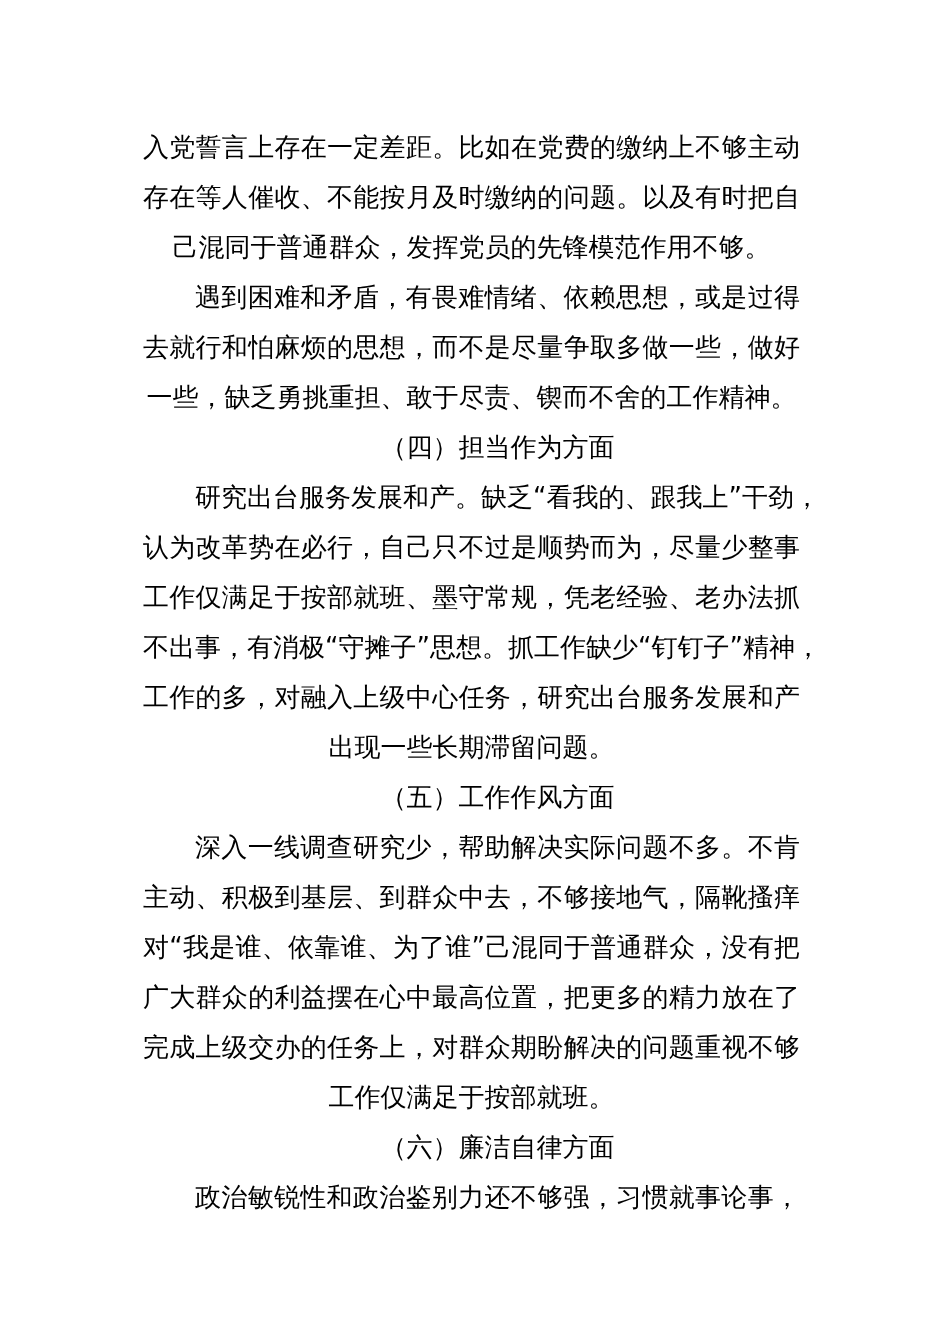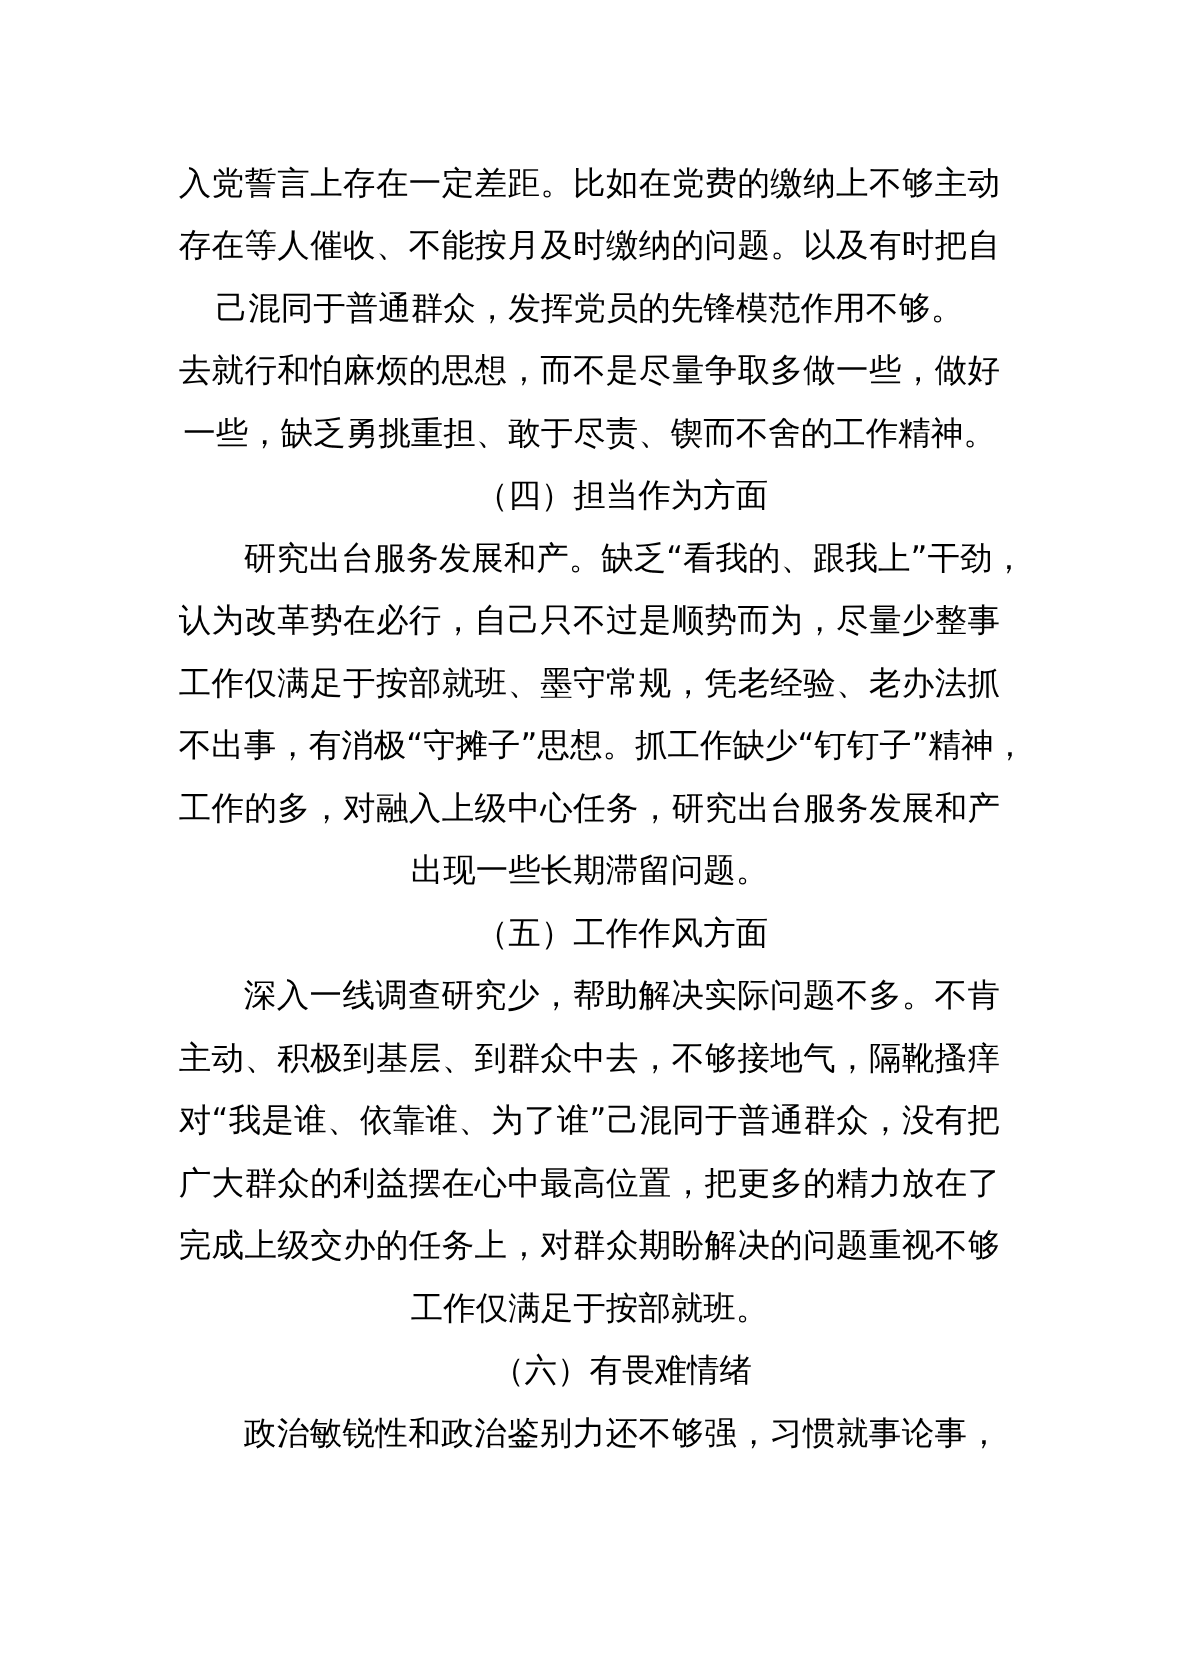--- a/index.html
+++ b/index.html
@@ -38,32 +38,33 @@
   }
 </style>
 </head>
 <body>
 
 <div class="page">
   <div class="doc">
     <div class="line full">入党誓言上存在一定差距。比如在党费的缴纳上不够主动</div>
     <div class="line full">存在等人催收、不能按月及时缴纳的问题。以及有时把自</div>
     <div class="line">己混同于普通群众，发挥党员的先锋模范作用不够。</div>
+    <div class="line full indent">遇到困难和矛盾，有畏难情绪、依赖思想，或是过得</div>
     <div class="line full">去就行和怕麻烦的思想，而不是尽量争取多做一些，做好</div>
     <div class="line">一些，缺乏勇挑重担、敢于尽责、锲而不舍的工作精神。</div>
     <div class="line indent">（四）担当作为方面</div>
     <div class="line full indent">研究出台服务发展和产。缺乏“看我的、跟我上”干劲，</div>
     <div class="line full">认为改革势在必行，自己只不过是顺势而为，尽量少整事</div>
     <div class="line full">工作仅满足于按部就班、墨守常规，凭老经验、老办法抓</div>
     <div class="line full">不出事，有消极“守摊子”思想。抓工作缺少“钉钉子”精神，</div>
     <div class="line full">工作的多，对融入上级中心任务，研究出台服务发展和产</div>
     <div class="line">出现一些长期滞留问题。</div>
     <div class="line indent">（五）工作作风方面</div>
     <div class="line full indent">深入一线调查研究少，帮助解决实际问题不多。不肯</div>
     <div class="line full">主动、积极到基层、到群众中去，不够接地气，隔靴搔痒</div>
     <div class="line full">对“我是谁、依靠谁、为了谁”己混同于普通群众，没有把</div>
     <div class="line full">广大群众的利益摆在心中最高位置，把更多的精力放在了</div>
     <div class="line full">完成上级交办的任务上，对群众期盼解决的问题重视不够</div>
     <div class="line">工作仅满足于按部就班。</div>
-    <div class="line indent">（六）有畏难情绪</div>
+    <div class="line indent">（六）廉洁自律方面</div>
     <div class="line full indent">政治敏锐性和政治鉴别力还不够强，习惯就事论事，</div>
   </div>
 </div>
 
 </body></html>

